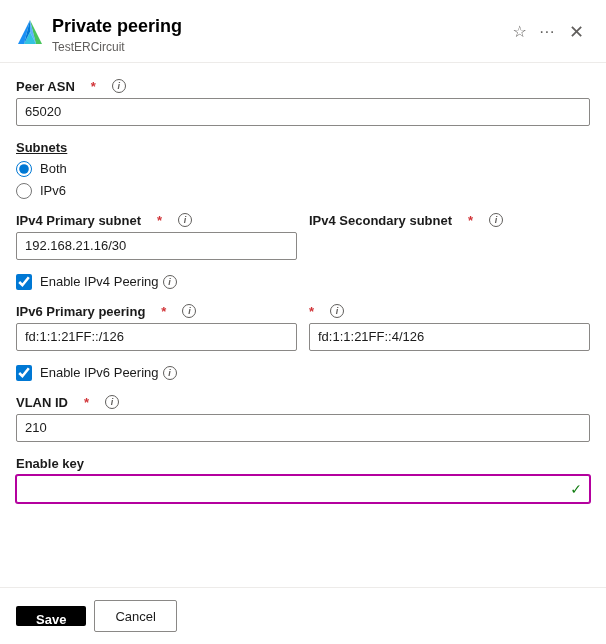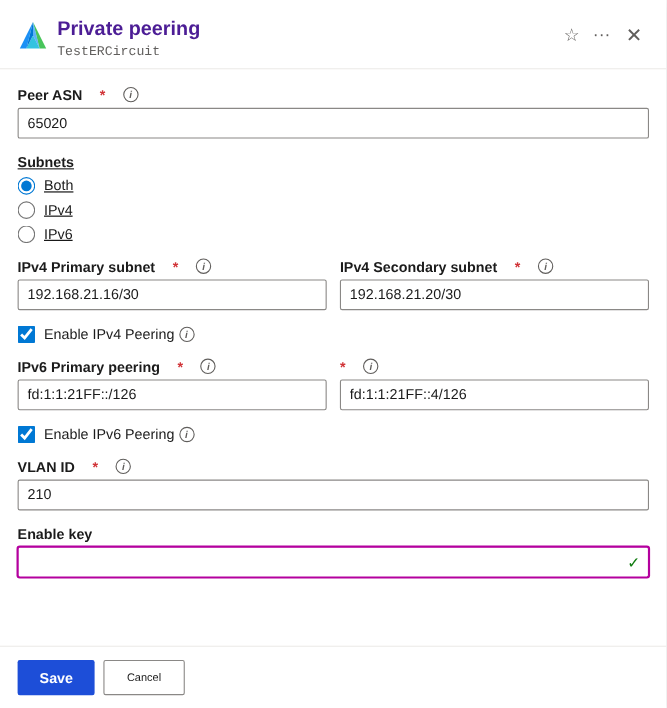--- a/index.html
+++ b/index.html
@@ -33,28 +33,27 @@
       height: 28px;
       flex-shrink: 0;
       margin-top: 2px;
     }
     .header-title-group {
       flex: 1;
     }
     .panel-title {
       font-size: 18px;
       font-weight: 600;
-      color: #4c1d95;
+      color: #000000;
       line-height: 1.2;
     }
     .panel-subtitle {
       font-size: 12px;
       color: #605e5c;
       margin-top: 2px;
-      font-family: Liberation Mono, monospace;
     }
     .header-actions {
       display: flex;
       align-items: center;
       gap: 4px;
       margin-top: 4px;
     }
     .header-icon-btn {
       background: none;
       border: none;
@@ -134,21 +133,20 @@
       display: flex;
       flex-direction: column;
       gap: 6px;
       margin-bottom: 14px;
     }
     .radio-option {
       display: flex;
       align-items: center;
       gap: 8px;
       cursor: pointer;
-      text-decoration: underline;
     }
     .radio-input {
       width: 16px;
       height: 16px;
       accent-color: #0078d4;
       cursor: pointer;
     }
     .radio-label {
       font-size: 13px;
       color: #1b1b1b;
@@ -193,37 +191,37 @@
       font-size: 14px;
     }
     .panel-footer {
       display: flex;
       align-items: center;
       gap: 8px;
       padding: 12px 16px;
       border-top: 1px solid #edebe9;
     }
     .btn-save {
-      background: #1d4ed8;
+      background: #000000;
       color: #fff;
       border: none;
       border-radius: 2px;
       padding: 6px 20px;
       font-size: 13px;
       font-weight: 600;
       cursor: pointer;
-      height: 32px;
+      height: 20px;
     }
     .btn-cancel {
       background: #fff;
       color: #1b1b1b;
       border: 1px solid #8a8886;
       border-radius: 2px;
       padding: 6px 20px;
-      font-size: 10px;
+      font-size: 13px;
       cursor: pointer;
       height: 32px;
     }
   </style>
 </head>
 <body>
 
 <div class="panel">
 
   <div class="panel-header">
@@ -259,45 +257,40 @@
 
     <div class="field-group">
       <div class="subnets-label">Subnets</div>
       <div class="radio-group">
         <label class="radio-option">
           <input class="radio-input" type="radio" name="subnet" checked="" style="">
           <span class="radio-label">Both</span>
         </label>
         <label class="radio-option">
           <input class="radio-input" type="radio" name="subnet" style="">
-          <span class="radio-label">IPv4</span>
-        </label>
-        <label class="radio-option">
-          <input class="radio-input" type="radio" name="subnet" style="">
           <span class="radio-label">IPv6</span>
         </label>
       </div>
     </div>
 
     <div class="two-col">
       <div class="field-group" style="margin-bottom:0;">
         <div class="field-label">
           <span>IPv4 Primary subnet</span>
           <span class="required-star">*</span>
           <span class="info-icon">i</span>
         </div>
         <input class="text-input" type="text" value="192.168.21.16/30" style="">
       </div>
       <div class="field-group" style="margin-bottom:0;">
         <div class="field-label">
           <span>IPv4 Secondary subnet</span>
           <span class="required-star">*</span>
           <span class="info-icon">i</span>
         </div>
-        <input class="text-input" type="text" value="192.168.21.20/30" style="">
       </div>
     </div>
 
     <div class="checkbox-row">
       <input class="checkbox-input" type="checkbox" checked="" style="">
       <label class="checkbox-label">
         <span>Enable IPv4 Peering</span>
         <span class="info-icon">i</span>
       </label>
     </div>

